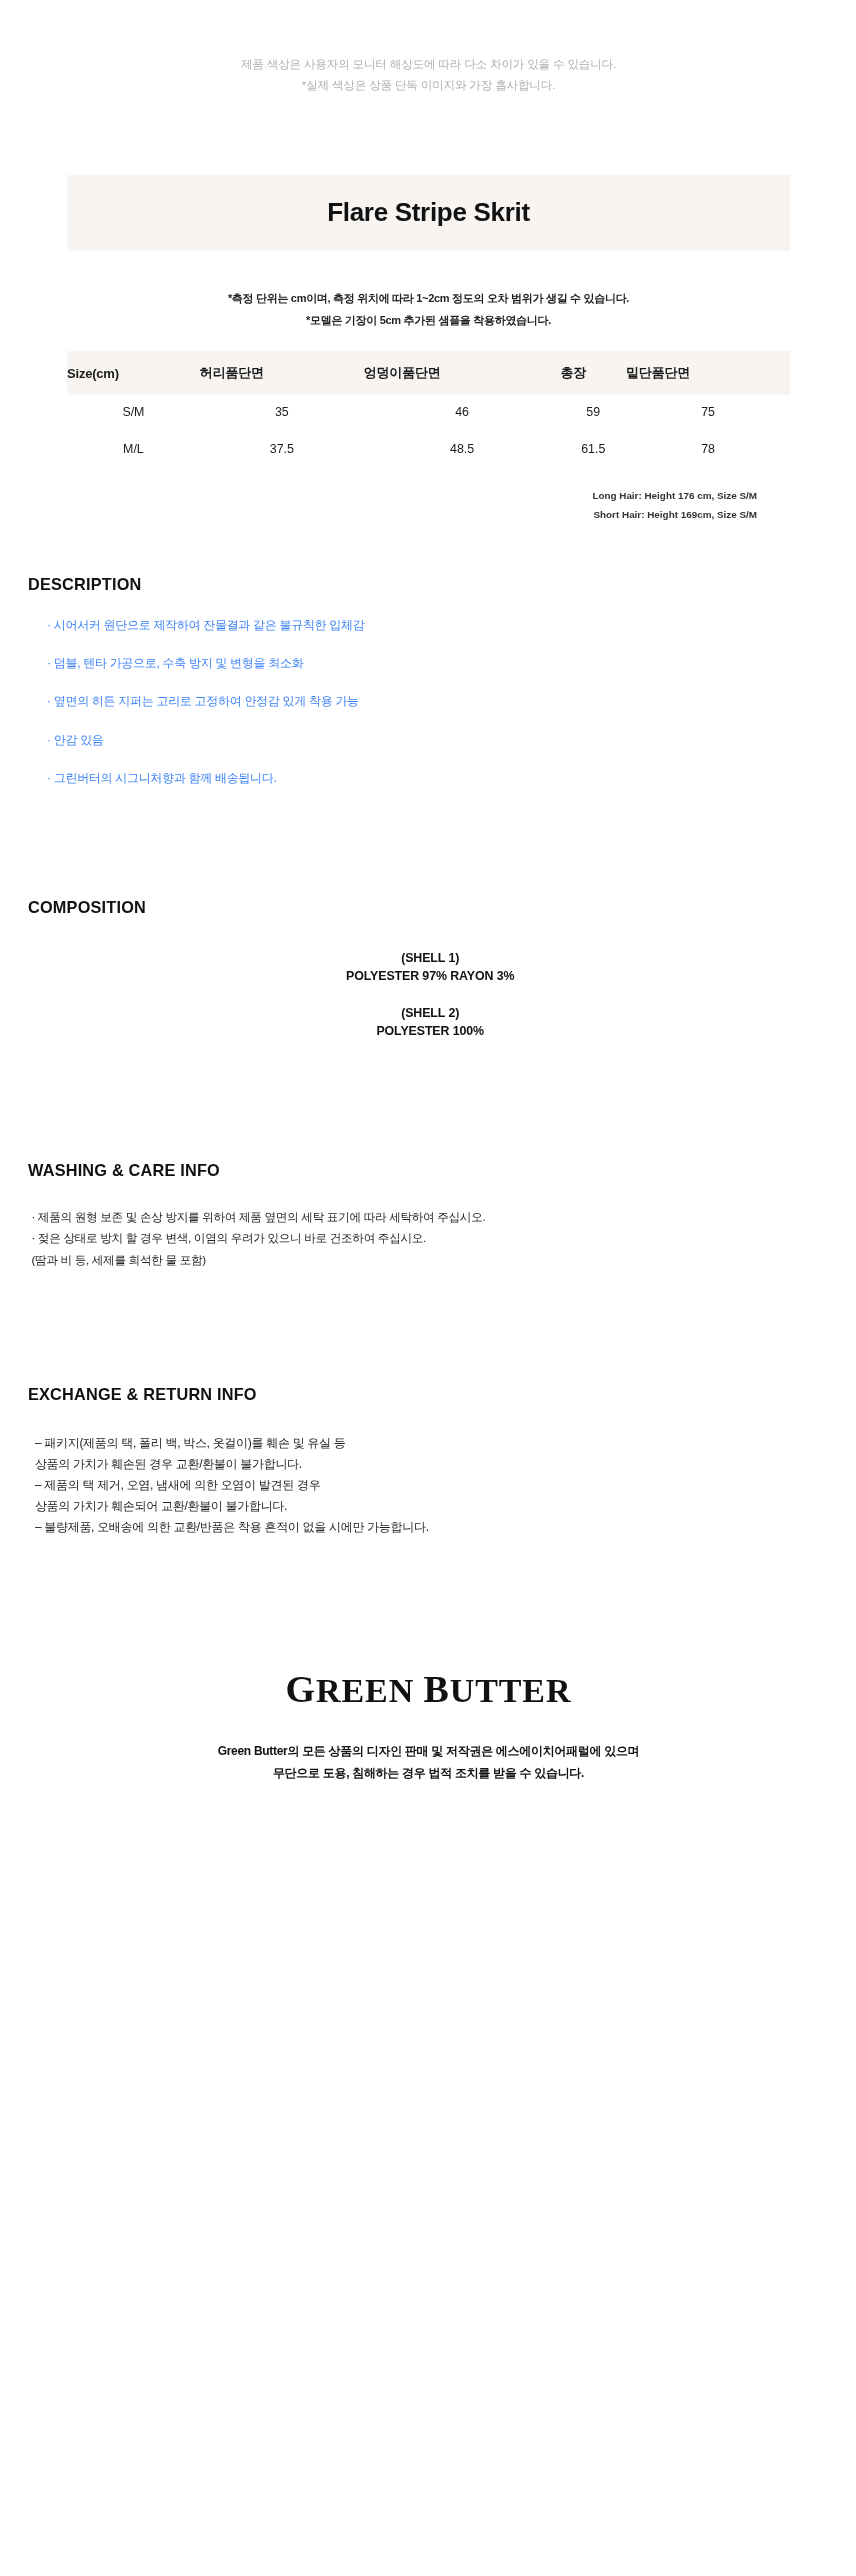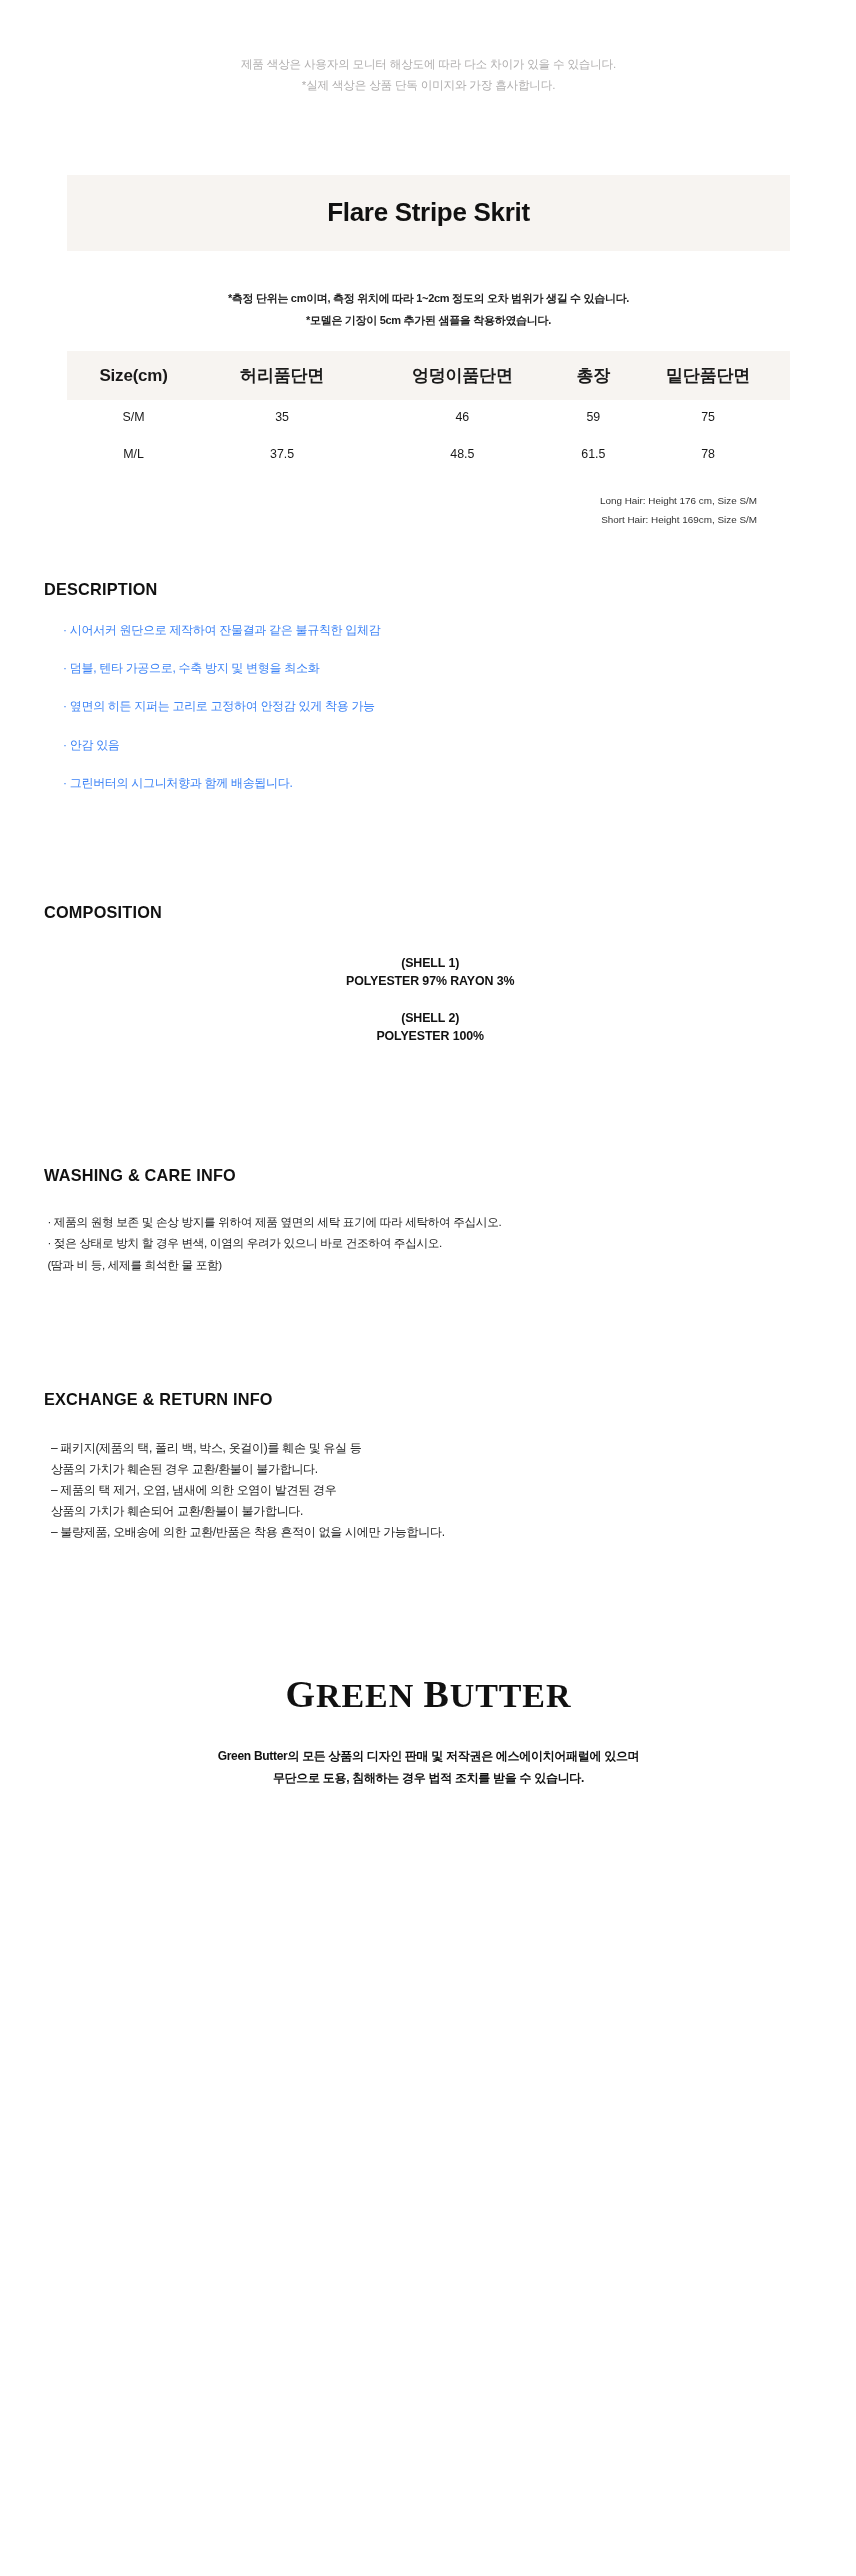--- a/index.html
+++ b/index.html
@@ -66,48 +66,49 @@
     margin: 20.6px 67px 0 67px;
   }
   table.size-table {
     width: 100%;
     border-collapse: collapse;
     font-size: 12px;
   }
   table.size-table thead th {
     background: #f7f4f1;
     font-weight: 700;
-    font-size: 17px;
+    font-size: 13px;
     color: #1a1a1a;
     padding: 13px 0;
-    text-align: center;
+    text-align: left;
     letter-spacing: -0.2px;
   }
   table.size-table tbody td {
     padding: 11px 0;
     text-align: center;
     font-size: 12.4px;
     color: #1a1a1a;
     border-bottom: 0.9px solid #ffffff;
   }
   table.size-table tbody tr:first-child td { padding-top: 10px; }
 
   
   .model-info {
     margin: 19px 67px 0 0;
     text-align: right;
     font-size: 9.9px;
     line-height: 1.85;
     color: #333;
     padding-right: 33px;
+    font-weight: bold;
   }
 
   
   .section {
-    margin: 0 44px;
+    margin: 0 28px;
   }
   .section-title {
     font-size: 16.3px;
     font-weight: 700;
     letter-spacing: 0.2px;
     color: #111;
   }
   .bullets {
     margin-top: 22px;
   }

